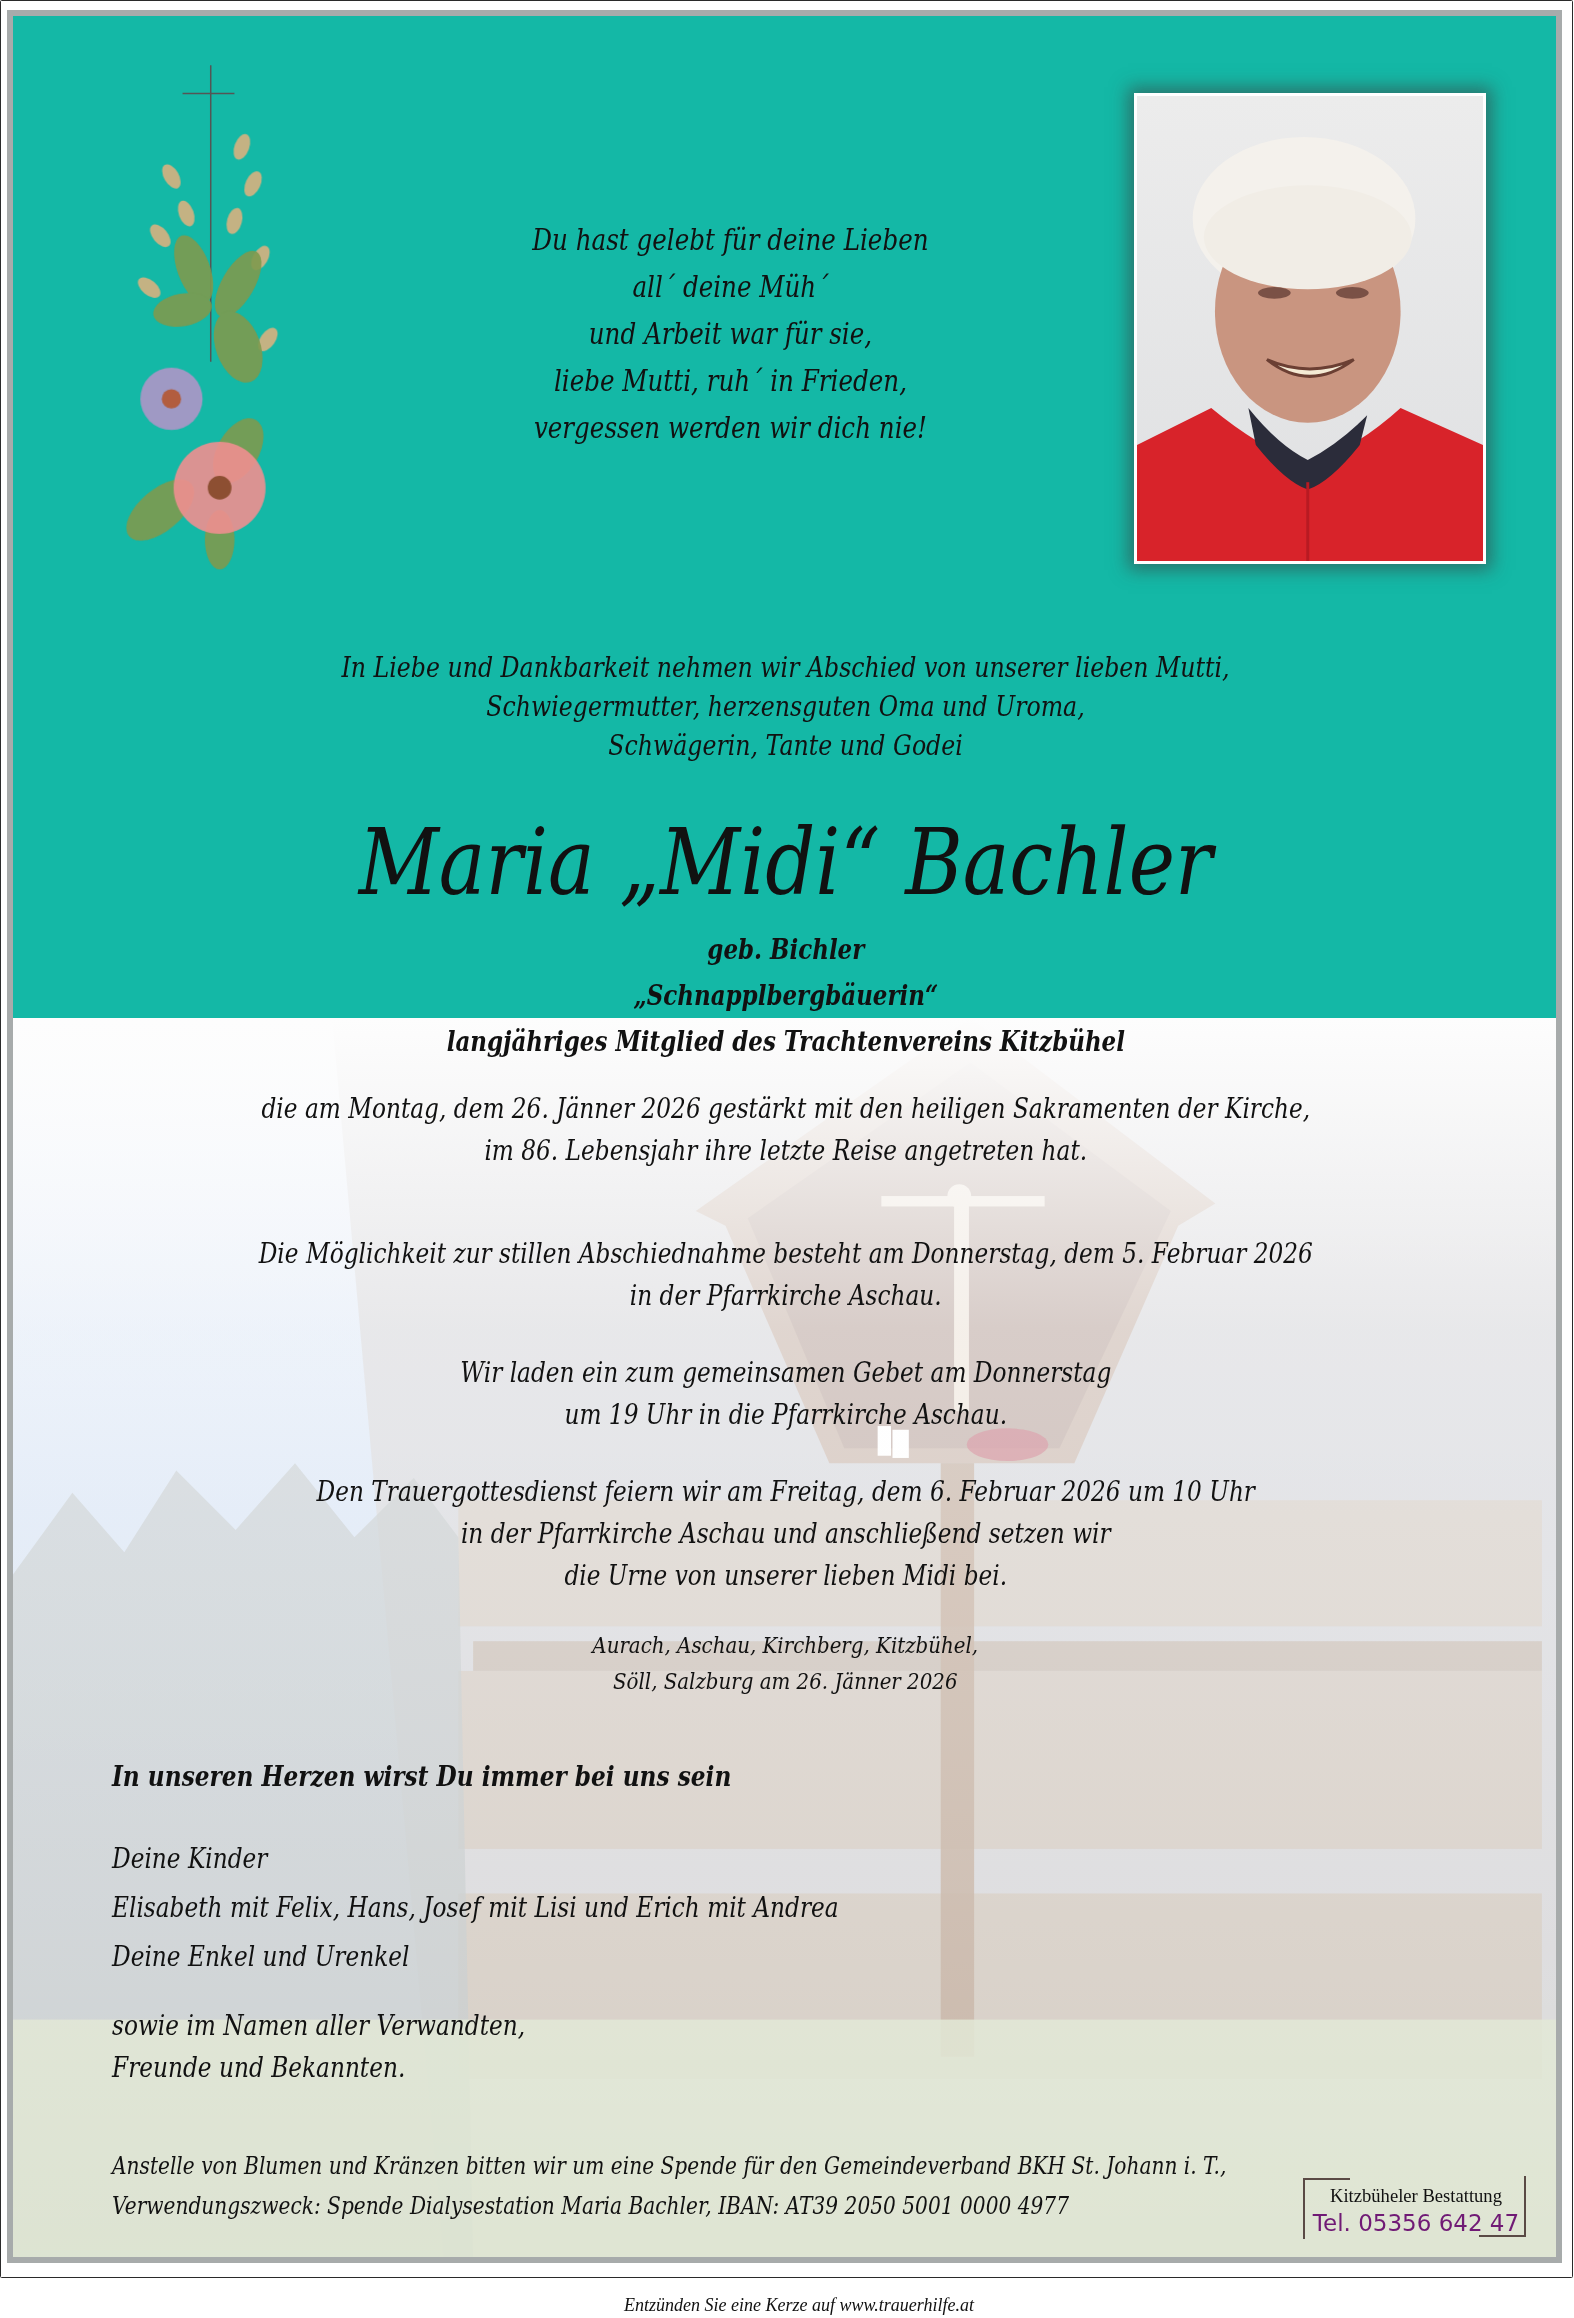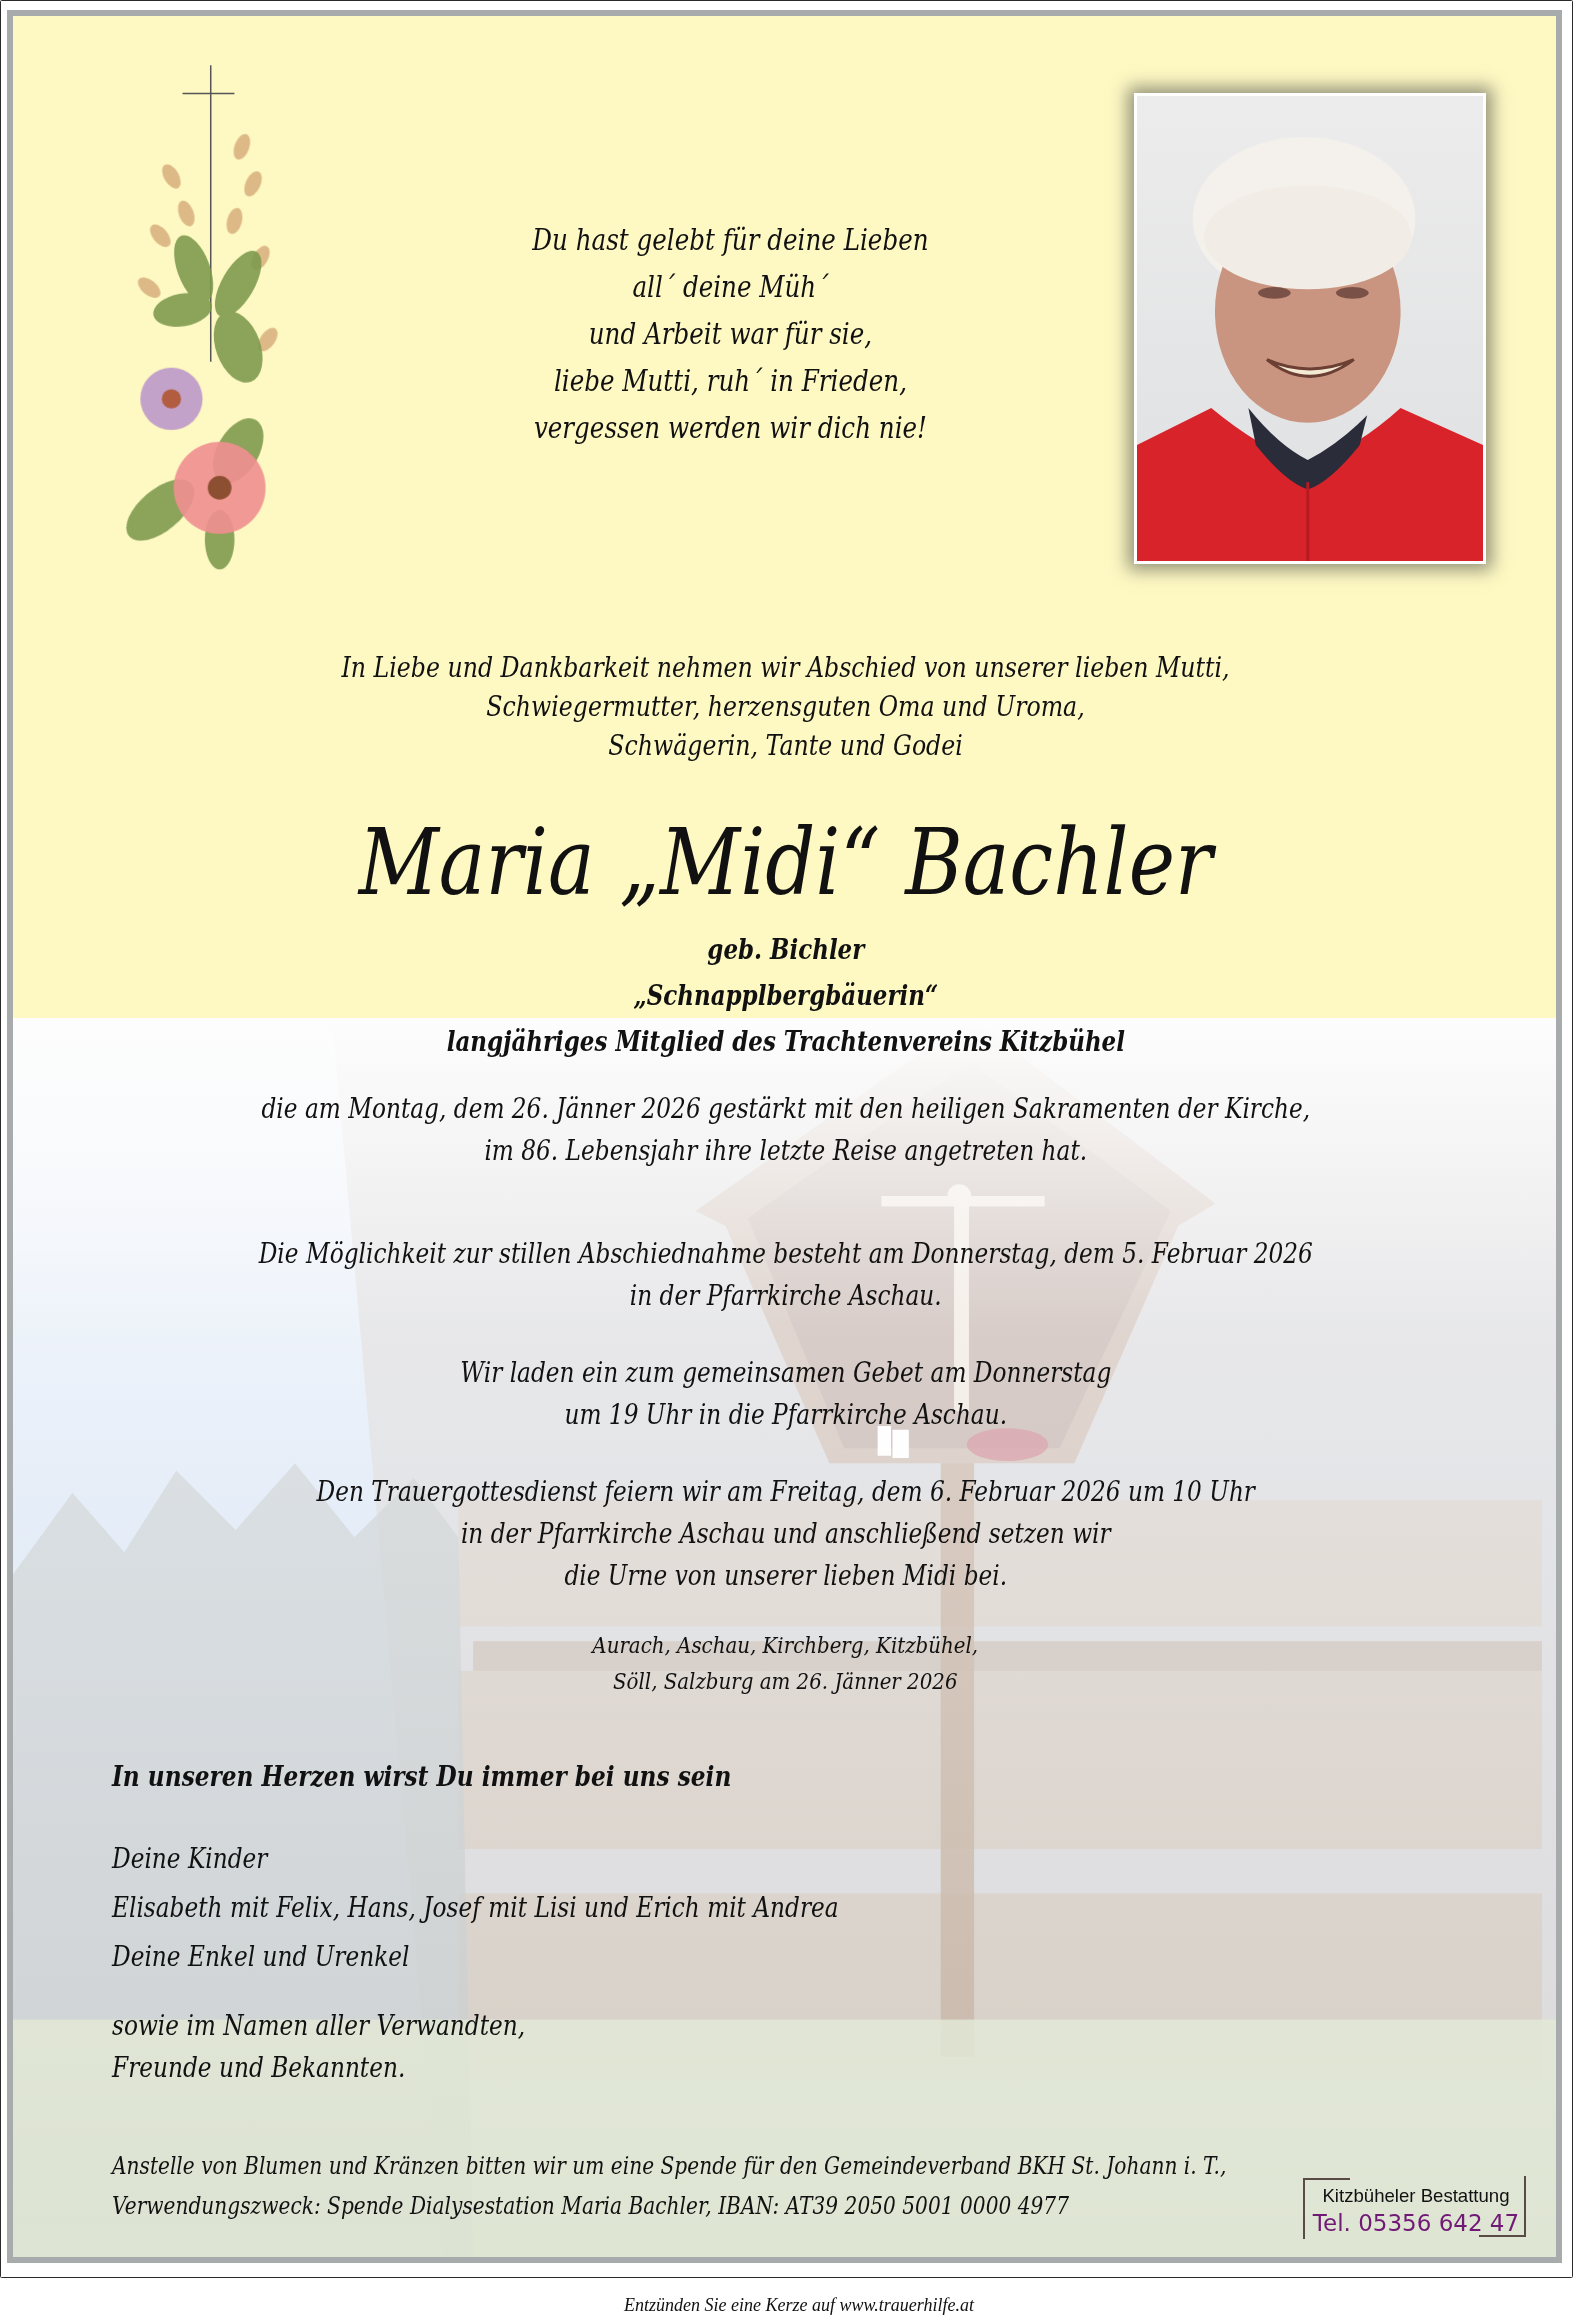--- a/index.html
+++ b/index.html
@@ -1,38 +1,38 @@
 <!DOCTYPE html>
 <html style="font-size:12px"><head>
 <meta charset="utf-8">
 <style>
   html, body { margin:0; padding:0; background:#ffffff; }
   body { width:1574px; height:2319px; position:relative; overflow:hidden; font-family:"DejaVu Serif", serif; color:#111; }
   .outer { position:absolute; left:0; top:0; width:1571px; height:2276px; border:1.5px solid #2a2a2a; border-radius:1.5px; background:#fff; }
-  .frame { position:absolute; left:7.4px; top:10.4px; width:1543px; height:2241px; border:6px solid #a7abab; background:#fef9c3; overflow:hidden; }
+  .frame { position:absolute; left:7.4px; top:10.4px; width:1543px; height:2241px; border:6px solid #a7abab; background:#14b8a6; overflow:hidden; }
   .bg { position:absolute; left:0; top:1002px; width:100%; height:1239px; }
   .text { position:absolute; left:0; width:1543px; text-align:center; font-style:italic; font-family:"DejaVu Serif", serif; }
   .line { display:block; white-space:nowrap; }
   .poem { top:200px; left:0; width:1432px; font-size:30px; line-height:47px; transform:scaleX(0.82); transform-origin:724px 0; }
   .intro { top:632px; font-size:27.5px; line-height:39px; transform:scaleX(0.86); transform-origin:779px 0; }
   .name { top:787px; font-size:91px; line-height:119px; transform:scaleX(0.86); transform-origin:779px 0; }
   .sub { top:911px; font-size:28px; line-height:46px; font-weight:bold; transform:scaleX(0.82); transform-origin:779px 0; }
   .para { font-size:28px; line-height:42px; transform:scaleX(0.83); transform-origin:779px 0; }
   .p1 { top:1072px; } .p2 { top:1217px; } .p3 { top:1336px; } .p4 { top:1455px; }
   .place { top:1612px; font-size:22px; line-height:36px; transform:scaleX(0.9); transform-origin:779px 0; }
   .left { position:absolute; left:99px; text-align:left; font-style:italic; white-space:nowrap; transform-origin:0 0; }
   .herz { top:1744px; font-size:28px; font-weight:bold; transform:scaleX(0.83); }
   .family { top:1818px; font-size:28px; line-height:49px; transform:scaleX(0.83); }
   .sowie { top:1989px; font-size:28px; line-height:42px; transform:scaleX(0.83); }
   .donation { top:2130px; font-size:24px; line-height:40px; transform:scaleX(0.84); }
   .photo-wrap { position:absolute; left:1121px; top:77px; width:346px; height:465px; box-shadow:0 0 16.3px 6px rgba(60,60,60,0.55); background:#e9e9ea; border:3px solid #fff; overflow:hidden; }
   .logo { position:absolute; left:1303px; top:2178px; width:223px; height:59px; }
   .logo .corner-tl { position:absolute; left:0; top:0; width:45px; height:59px; border-left:2.2px solid #5a4a45; border-top:2.2px solid #5a4a45; }
   .logo .corner-br { position:absolute; right:0; bottom:0; width:45px; height:59px; border-right:2.2px solid #5a4a45; border-bottom:2.2px solid #5a4a45; }
-  .logo .l1 { position:absolute; left:9px; top:7.4px; width:208px; text-align:center; font-family:Liberation Sans, sans-serif; font-size:18.6px; color:#111; }
+  .logo .l1 { position:absolute; left:9px; top:7.4px; width:208px; text-align:center; font-family:Liberation Serif, serif; font-size:18.6px; color:#111; }
   .logo .l2 { position:absolute; left:9px; top:32px; width:208px; text-align:center; font-family:"DejaVu Sans", sans-serif; font-size:23px; color:#701a75; }
   .caption { position:absolute; left:0; top:2295px; width:1574px; text-align:center; font-family:"Liberation Serif", serif; font-style:italic; font-size:18px; color:#111;padding-left:12px; }
   .flower { position:absolute; left:88px; top:49px; width:215px; height:512px; }
 </style>
 </head>
 <body>
 
 <div class="outer"></div>
 
 <div class="frame">

